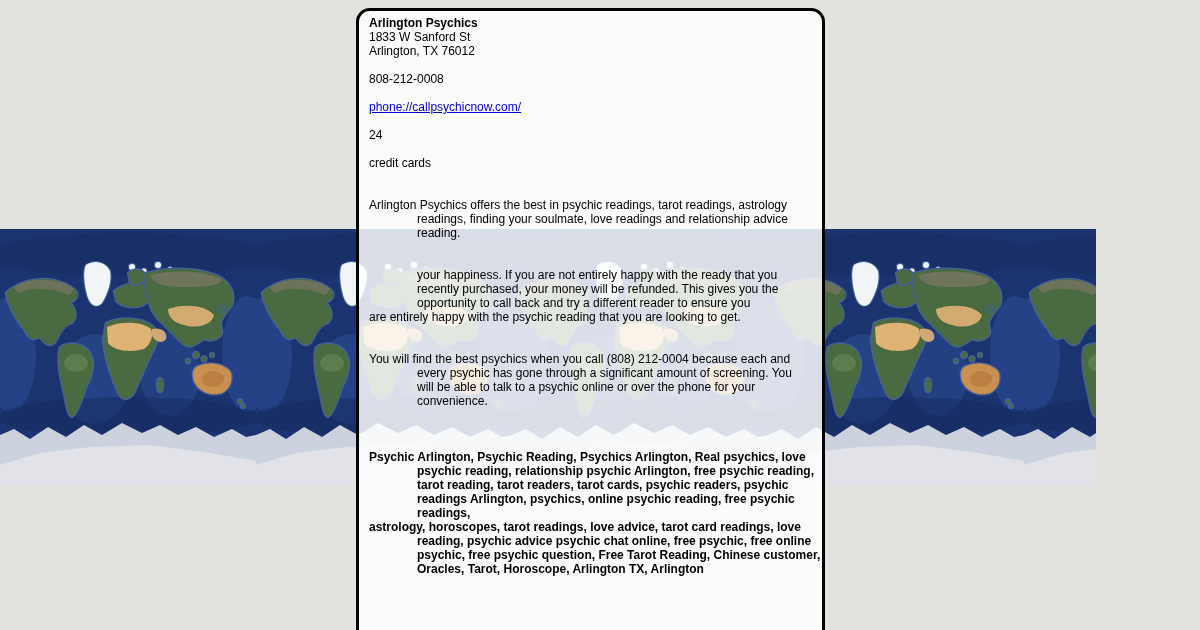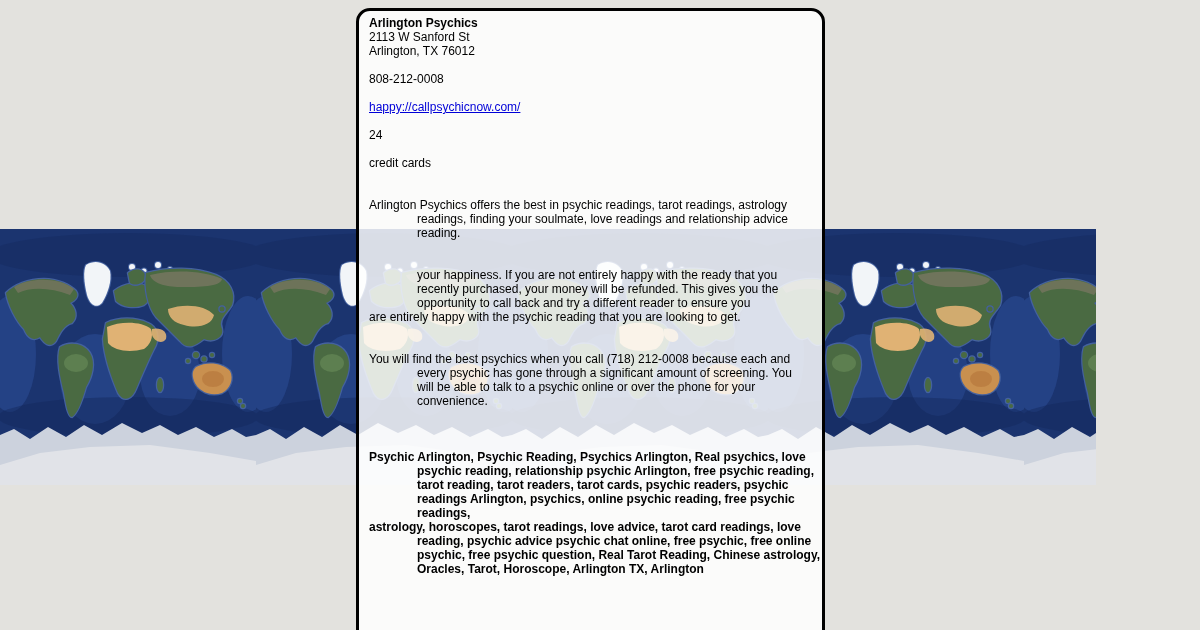--- a/index.html
+++ b/index.html
@@ -117,30 +117,30 @@
         <use href="#worldtile"></use>
       </svg>
   </div>
 
   <div class="card">
     <div id="card-content">
         <div class="bold">
           <div class="line">Arlington Psychics</div>
         </div>
         <div>
-          <div class="line">2113 W Sanford St</div>
+          <div class="line">1833 W Sanford St</div>
           <div class="line">Arlington, TX 76012</div>
         </div>
         <div class="line">&nbsp;</div>
         <div>
           <div class="line">808-212-0008</div>
         </div>
         <div class="line">&nbsp;</div>
         <div class="link">
-          <div class="line"><a href="#">happy://callpsychicnow.com/</a></div>
+          <div class="line"><a href="#">phone://callpsychicnow.com/</a></div>
         </div>
         <div class="line">&nbsp;</div>
         <div>
           <div class="line">24</div>
         </div>
         <div class="line">&nbsp;</div>
         <div>
           <div class="line">credit cards</div>
         </div>
         <div class="line">&nbsp;</div>
@@ -154,37 +154,37 @@
         <div class="line">&nbsp;</div>
         <div>
           <div class="line indent">your happiness. If you are not entirely happy with the ready that you</div>
           <div class="line indent">recently purchased, your money will be refunded. This gives you the</div>
           <div class="line indent">opportunity to call back and try a different reader to ensure you</div>
           <div class="line">are entirely happy with the psychic reading that you are looking to get.</div>
         </div>
         <div class="line">&nbsp;</div>
         <div class="line">&nbsp;</div>
         <div>
-          <div class="line">You will find the best psychics when you call (718) 212-0008 because each and</div>
+          <div class="line">You will find the best psychics when you call (808) 212-0004 because each and</div>
           <div class="line indent">every psychic has gone through a significant amount of screening. You</div>
           <div class="line indent">will be able to talk to a psychic online or over the phone for your</div>
           <div class="line indent">convenience.</div>
         </div>
         <div class="line">&nbsp;</div>
         <div class="line">&nbsp;</div>
         <div class="line">&nbsp;</div>
         <div class="bold">
           <div class="line">Psychic Arlington, Psychic Reading, Psychics Arlington, Real psychics, love</div>
           <div class="line indent">psychic reading, relationship psychic Arlington, free psychic reading,</div>
           <div class="line indent">tarot reading, tarot readers, tarot cards, psychic readers, psychic</div>
           <div class="line indent">readings Arlington, psychics, online psychic reading, free psychic</div>
           <div class="line indent">readings,</div>
         </div>
         <div class="bold">
           <div class="line">astrology, horoscopes, tarot readings, love advice, tarot card readings, love</div>
           <div class="line indent">reading, psychic advice psychic chat online, free psychic, free online</div>
-          <div class="line indent">psychic, free psychic question, Real Tarot Reading, Chinese astrology,</div>
+          <div class="line indent">psychic, free psychic question, Free Tarot Reading, Chinese customer,</div>
           <div class="line indent">Oracles, Tarot, Horoscope, Arlington TX, Arlington</div>
         </div>
       </div>
   </div>
 
 </div>
 
 </body></html>

